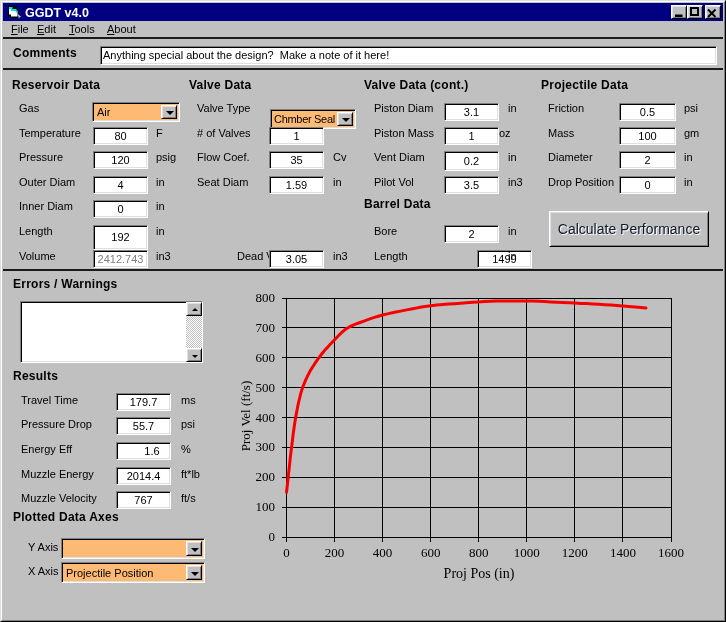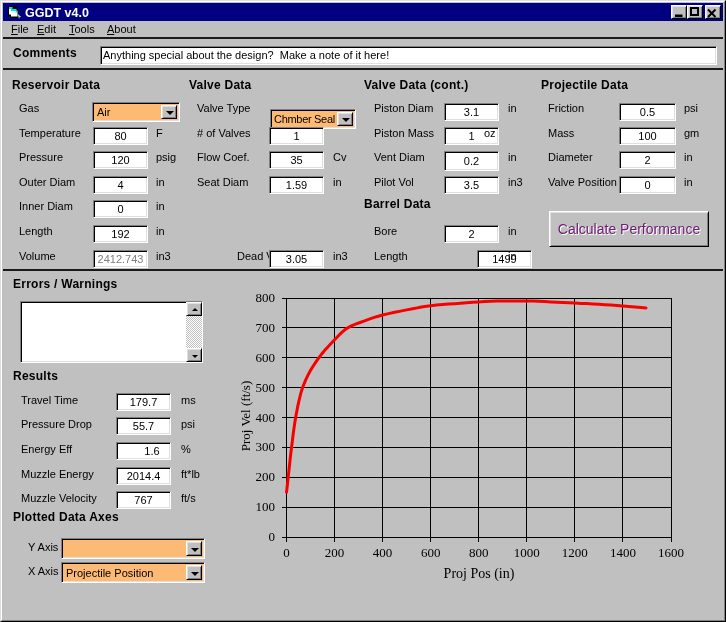--- a/index.html
+++ b/index.html
@@ -24,21 +24,21 @@
 .unit { position:absolute; font-size:11px; white-space:nowrap; }
 
 .combo { position:absolute; background:#fdba74; border:1px solid; border-color:#808080 #fff #fff #808080; box-shadow: inset 1px 1px 0 #000, inset -1px -1px 0 #dfdfdf; }
 .combo .txt { position:absolute; left:4px; top:3px; font-size:11px; white-space:nowrap; }
 .combo .btn { position:absolute; right:2px; top:2px; bottom:2px; width:16px; background:#c0c0c0; border:1px solid; border-color:#fff #000 #000 #fff; box-shadow: inset 1px 1px 0 #dfdfdf, inset -1px -1px 0 #808080; }
 .combo .arr { position:absolute; left:4px; top:5px; width:0; height:0; border-left:4px solid transparent; border-right:4px solid transparent; border-top:4px solid #000; }
 .sel { position:absolute; left:2px; top:2px; right:19px; bottom:2px; background:#000080; border:1px dotted #f7f783; }
 .sel .txt2 { position:absolute; left:2px; top:1px; color:#fff; font-size:11px; white-space:nowrap; }
 
 .pushbtn { position:absolute; background:#c0c0c0; border:1px solid; border-color:#fff #000 #000 #fff; box-shadow: inset 1px 1px 0 #dfdfdf, inset -1px -1px 0 #808080; }
-.disabled-text { width:100%; height:100%; display:flex; align-items:center; justify-content:center; color:#701a75; font-size:14px; text-shadow:1px 1px 0 #fff; }
+.disabled-text { width:100%; height:100%; display:flex; align-items:center; justify-content:center; color:#0f172a; font-size:14px; text-shadow:1px 1px 0 #fff; }
 
 .sb { position:absolute; right:0; top:0; bottom:0; width:16px; background:#c0c0c0; background-image: conic-gradient(#fff 0 25%, #c0c0c0 0 50%, #fff 0 75%, #c0c0c0 0); background-size:2px 2px; }
 .sbtn { position:absolute; left:0; width:16px; height:14px; background:#c0c0c0; border:1px solid; border-color:#fff #000 #000 #fff; box-shadow: inset 1px 1px 0 #dfdfdf, inset -1px -1px 0 #808080; }
 .tri-up { position:absolute; left:4.5px; top:5px; width:0; height:0; border-left:3.5px solid transparent; border-right:3.5px solid transparent; border-bottom:3.5px solid #000; }
 .tri-dn { position:absolute; left:4.5px; top:6px; width:0; height:0; border-left:3.5px solid transparent; border-right:3.5px solid transparent; border-top:3.5px solid #000; }
 svg { position:absolute; left:0; top:0; }
 </style>
 </head>
 <body>
 <div class="frame-tl"></div>
@@ -109,21 +109,21 @@
 <div class="sunken" style="left:93px; top:176px; width:55px; height:18px;">
     <div class="val">4</div>
   </div>
 <div class="unit" style="left:156px; top:176px;">in</div>
 <div class="lbl" style="left:19px; top:200px;">Inner Diam</div>
 <div class="sunken" style="left:93px; top:200px; width:55px; height:18px;">
     <div class="val">0</div>
   </div>
 <div class="unit" style="left:156px; top:200px;">in</div>
 <div class="lbl" style="left:19px; top:225px;">Length</div>
-<div class="sunken" style="left:93px; top:225px; width:55px; height:18px;">
+<div class="sunken" style="left:93px; top:225px; width:55px; height:25px;">
     <div class="val">192</div>
   </div>
 <div class="unit" style="left:156px; top:225px;">in</div>
 <div class="lbl" style="left:19px; top:250px;">Volume</div>
 <div class="sunken" style="left:93px; top:250px; width:55px; height:18px;">
     <div class="val" style="color:#808080;">2412.743</div>
   </div>
 <div class="unit" style="left:156px; top:250px;">in3</div>
 
 <div class="lbl" style="left:197px; top:102px;">Valve Type</div>
@@ -155,21 +155,21 @@
 
 <div class="lbl" style="left:374px; top:102px;">Piston Diam</div>
 <div class="sunken" style="left:444px; top:103px; width:55px; height:18px;">
     <div class="val">3.1</div>
   </div>
 <div class="unit" style="left:508px; top:102px;">in</div>
 <div class="lbl" style="left:374px; top:127px;">Piston Mass</div>
 <div class="sunken" style="left:444px; top:127px; width:55px; height:18px;">
     <div class="val">1</div>
   </div>
-<div class="unit" style="left:484px; top:127px;">oz</div>
+<div class="unit" style="left:499px; top:127px;">oz</div>
 <div class="lbl" style="left:374px; top:151px;">Vent Diam</div>
 <div class="sunken" style="left:444px; top:151px; width:55px; height:20px;">
     <div class="val">0.2</div>
   </div>
 <div class="unit" style="left:508px; top:151px;">in</div>
 <div class="lbl" style="left:374px; top:176px;">Pilot Vol</div>
 <div class="sunken" style="left:444px; top:176px; width:55px; height:18px;">
     <div class="val">3.5</div>
   </div>
 <div class="unit" style="left:508px; top:176px;">in3</div>
@@ -192,21 +192,21 @@
 <div class="lbl" style="left:548px; top:127px;">Mass</div>
 <div class="sunken" style="left:619px; top:127px; width:57px; height:18px;">
     <div class="val">100</div>
   </div>
 <div class="unit" style="left:684px; top:127px;">gm</div>
 <div class="lbl" style="left:548px; top:151px;">Diameter</div>
 <div class="sunken" style="left:619px; top:151px; width:57px; height:18px;">
     <div class="val">2</div>
   </div>
 <div class="unit" style="left:684px; top:151px;">in</div>
-<div class="lbl" style="left:548px; top:176px;">Valve Position</div>
+<div class="lbl" style="left:548px; top:176px;">Drop Position</div>
 <div class="sunken" style="left:619px; top:176px; width:57px; height:18px;">
     <div class="val">0</div>
   </div>
 <div class="unit" style="left:684px; top:176px;">in</div>
 <div class="pushbtn" style="left:549px; top:211px; width:160px; height:36px;">
   <div class="disabled-text">Calculate Performance</div>
 </div>
 
 <div class="hdr" style="left:13px; top:277px;">Errors / Warnings</div>
 <div class="sunken" style="left:20px; top:301px; width:183px; height:62px;">

